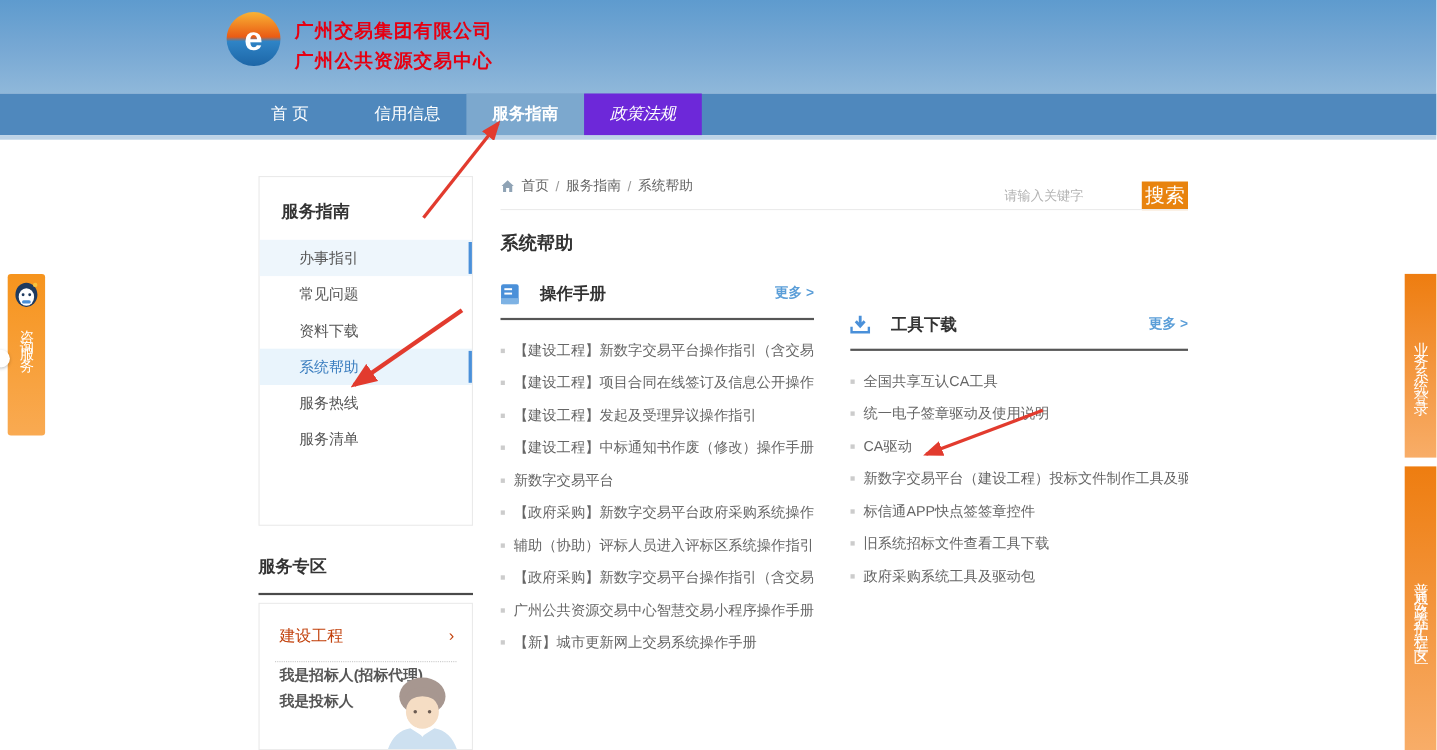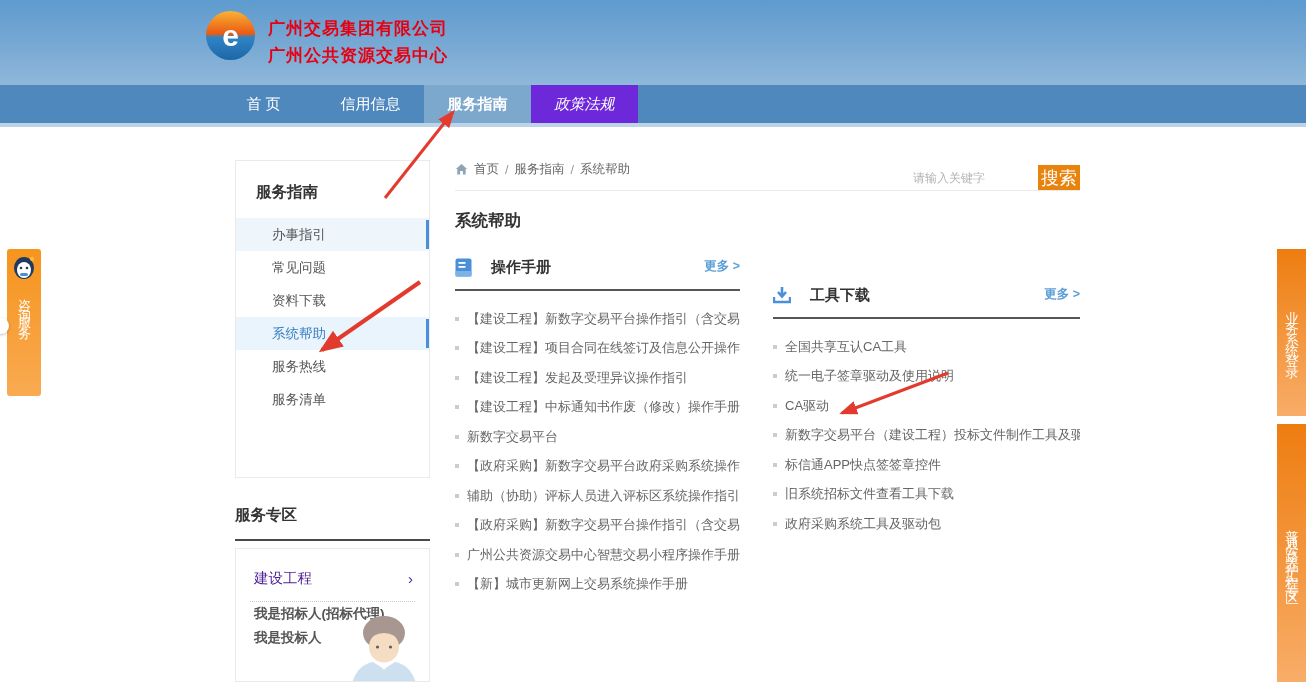--- a/index.html
+++ b/index.html
@@ -54,21 +54,21 @@
   .menu-item.hl { background:#eef6fc; }
   .menu-item.hl::after, .menu-item.cur::after { content:''; position:absolute; right:0; top:2px;
                bottom:2px; width:3px; background:#4a90d9; }
   .menu-item.cur { background:#e9f4fc; color:#3a7dbf; }
 
   .zone-title { position:absolute; left:235px; top:505px; width:195px; font-size:15.5px;
                 font-weight:bold; color:#333; padding-bottom:13px; border-bottom:2px solid #4a4a4a; }
   .zone-box { position:absolute; left:235px; top:548px; width:195px; height:134px;
               border:1px solid #eaeaea; overflow:hidden; }
   .zone-cat { display:flex; justify-content:space-between; align-items:center;
-              padding:20px 16px 13px 18px; color:#4c1d95; font-size:14.5px; cursor:pointer; }
+              padding:20px 16px 13px 18px; color:#c2410c; font-size:14.5px; cursor:pointer; }
   .zone-cat .chev { font-size:15px; }
   .zone-divider { margin:0 14px; border-top:1px dotted #c9c9c9; }
   .zone-link { padding-left:18px; line-height:24px; font-size:13.5px; color:#555; cursor:pointer;font-weight:bold; }
   .zone-link:first-of-type { margin-top:12px; }
   .avatar { position:absolute; right:4px; bottom:-6px; }
 
   
   .breadcrumb { position:absolute; left:455px; top:161px; display:flex; align-items:center;
                 gap:6px; font-size:12.5px; color:#666; }
   .breadcrumb .sep { color:#999; }

